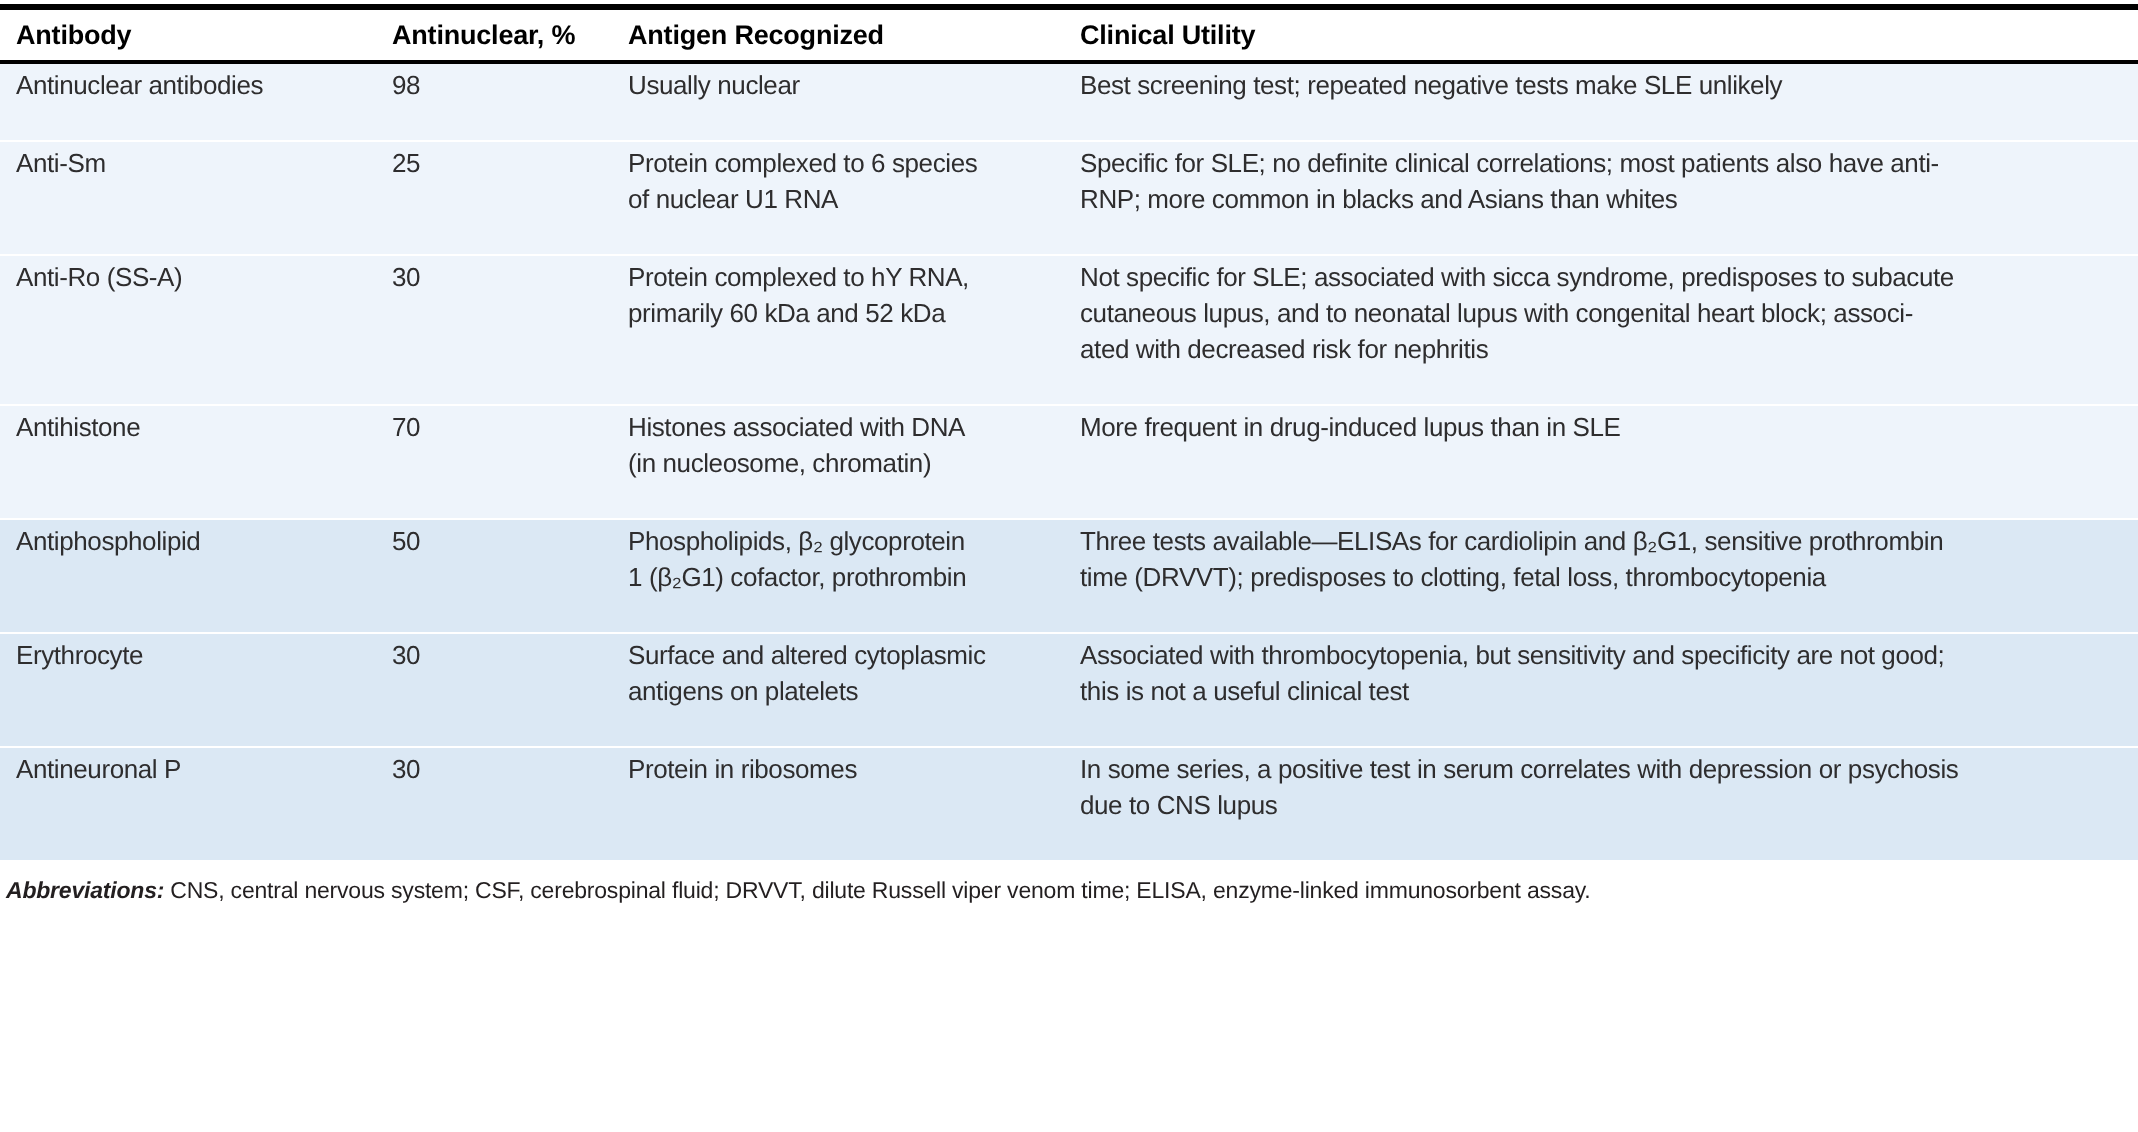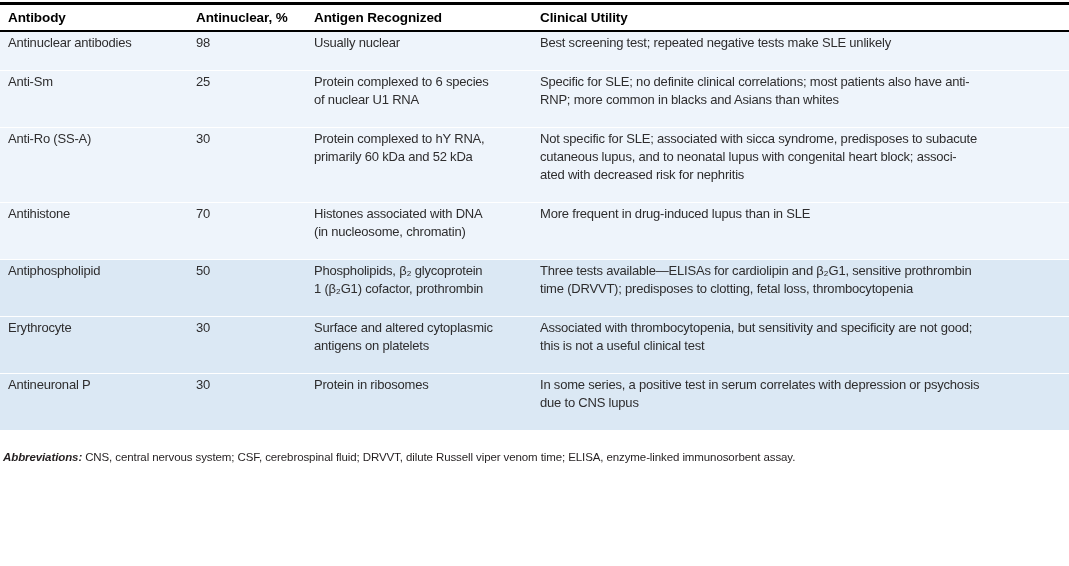--- a/index.html
+++ b/index.html
@@ -43,21 +43,21 @@
     color: #2e2d2e;
     padding: 2px 6px 18px 0;
     white-space: pre-line;
     letter-spacing: -0.2px;
   }
   tbody tr { border-top: 1px solid #ffffff; }
   tbody tr:first-child { border-top: none; }
   tbody tr.row-pale { background: var(--row-pale, #eef4fb); }
   tbody tr.row-blue { background: var(--row-blue, #dbe8f4); }
   .footnote {
-    margin: 20px 0 0 3px;
+    margin: 9px 0 0 3px;
     font-size: 11.5px;
     line-height: 14px;
     color: #231f20;
     letter-spacing: -0.1px;
   }
   .abbr-label {
     font-weight: bold;
     font-style: italic;
     margin-right: 3px;
   }

